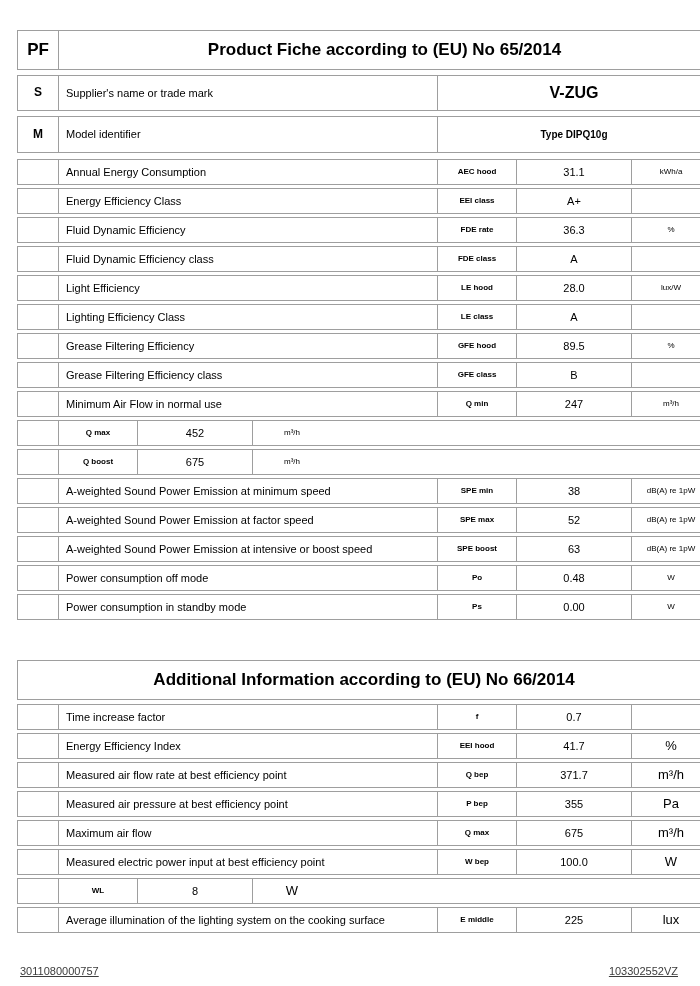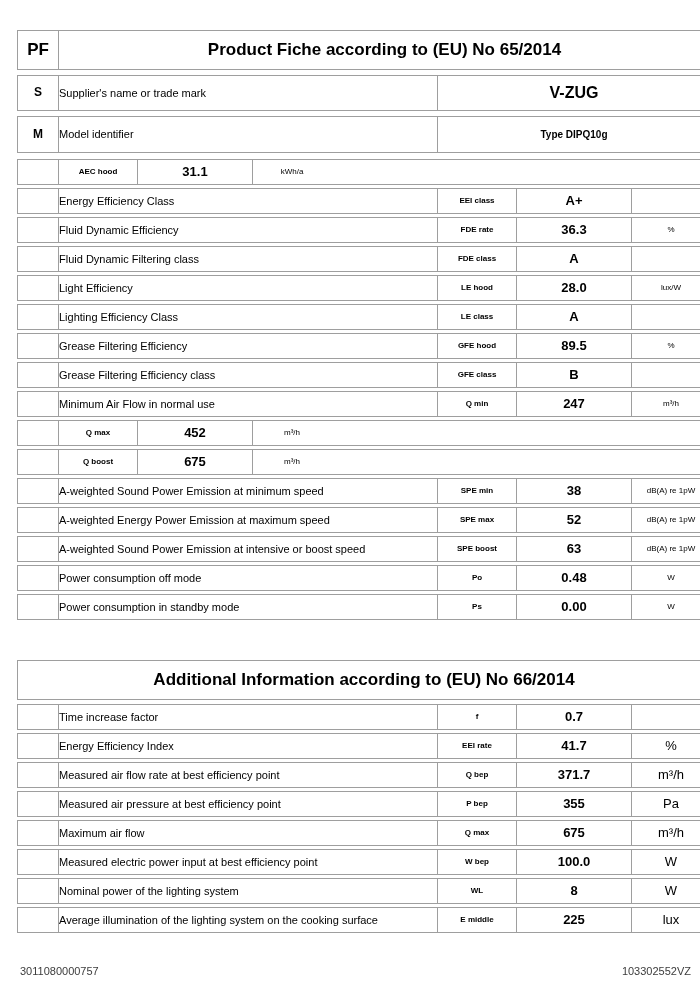--- a/index.html
+++ b/index.html
@@ -25,23 +25,23 @@
   }
   .cell {
     display:flex; align-items:center; justify-content:center;
     border-left:1px solid #9e9e9e;
     text-align:center;
     line-height:1.15;
   }
   .cell:first-child { border-left:none; }
 
   .c-letter { width:40px; flex:0 0 40px; font-weight:bold; font-size:12px; }
-  .c-desc   { flex:1 1 auto; justify-content:flex-start; text-align:left; font-size:11px; }
+  .c-desc   { flex:1 1 auto; justify-content:flex-start; text-align:left; padding-left:7px; font-size:11px; }
   .c-symbol { width:79px; flex:0 0 79px; font-size:8px; font-weight:bold; }
-  .c-value  { width:115px; flex:0 0 115px; font-size:13px; font-weight:bold;text-align:right; }
+  .c-value  { width:115px; flex:0 0 115px; font-size:11px; font-weight:normal;text-align:right; }
   .c-unit   { width:79px; flex:0 0 79px; font-size:8px; }
   .c-span   { width:273px; flex:0 0 273px; font-weight:bold; }
 
   .row-header { height:40px; margin-bottom:5px; }
   .row-header .c-letter { font-size:17px; }
   .row-header .c-title { flex:1 1 auto; font-size:17px; font-weight:bold; }
 
   .row-supplier { height:36px; margin-bottom:5px; }
   .row-supplier .c-span { font-size:16px; }
 
@@ -52,23 +52,24 @@
 
   .row-title2 { height:40px; margin-bottom:4px; }
   .row-title2 .c-title { flex:1 1 auto; font-size:17px; font-weight:bold; border-left:none; }
 
   .tbl-additional .c-unit { font-size:13px; }
 
   .footer {
     margin-top:32px;
     width:700px;
     display:flex; justify-content:space-between;
-    padding:0 9px 0 20px;
+    padding:0 22px 0 20px;
     font-size:11px;
     color:#3c3c3c;
+    text-decoration:underline;
   }
 </style>
 </head>
 <body>
 
 <div class="page">
 
   <div class="tbl tbl-fiche">
 
     <div class="trow row-header">
@@ -84,20 +85,21 @@
 
     <div class="trow row-model">
       <div class="cell c-letter">M</div>
       <div class="cell c-desc">Model identifier</div>
       <div class="cell c-span">Type DIPQ10g</div>
     </div>
 
     <div id="fiche-rows">
   <div class="trow row-data">
     <div class="cell c-letter"></div>
+    <div class="cell c-desc">Annual Energy Consumption</div>
     <div class="cell c-symbol">AEC hood</div>
     <div class="cell c-value">31.1</div>
     <div class="cell c-unit">kWh/a</div>
   </div>
 
   <div class="trow row-data">
     <div class="cell c-letter"></div>
     <div class="cell c-desc">Energy Efficiency Class</div>
     <div class="cell c-symbol">EEI class</div>
     <div class="cell c-value">A+</div>
@@ -107,21 +109,21 @@
   <div class="trow row-data">
     <div class="cell c-letter"></div>
     <div class="cell c-desc">Fluid Dynamic Efficiency</div>
     <div class="cell c-symbol">FDE rate</div>
     <div class="cell c-value">36.3</div>
     <div class="cell c-unit">%</div>
   </div>
 
   <div class="trow row-data">
     <div class="cell c-letter"></div>
-    <div class="cell c-desc">Fluid Dynamic Filtering class</div>
+    <div class="cell c-desc">Fluid Dynamic Efficiency class</div>
     <div class="cell c-symbol">FDE class</div>
     <div class="cell c-value">A</div>
     <div class="cell c-unit"></div>
   </div>
 
   <div class="trow row-data">
     <div class="cell c-letter"></div>
     <div class="cell c-desc">Light Efficiency</div>
     <div class="cell c-symbol">LE hood</div>
     <div class="cell c-value">28.0</div>
@@ -177,21 +179,21 @@
   <div class="trow row-data">
     <div class="cell c-letter"></div>
     <div class="cell c-desc">A-weighted Sound Power Emission at minimum speed</div>
     <div class="cell c-symbol">SPE min</div>
     <div class="cell c-value">38</div>
     <div class="cell c-unit">dB(A) re 1pW</div>
   </div>
 
   <div class="trow row-data">
     <div class="cell c-letter"></div>
-    <div class="cell c-desc">A-weighted Energy Power Emission at maximum speed</div>
+    <div class="cell c-desc">A-weighted Sound Power Emission at factor speed</div>
     <div class="cell c-symbol">SPE max</div>
     <div class="cell c-value">52</div>
     <div class="cell c-unit">dB(A) re 1pW</div>
   </div>
 
   <div class="trow row-data">
     <div class="cell c-letter"></div>
     <div class="cell c-desc">A-weighted Sound Power Emission at intensive or boost speed</div>
     <div class="cell c-symbol">SPE boost</div>
     <div class="cell c-value">63</div>
@@ -225,21 +227,21 @@
     <div class="cell c-letter"></div>
     <div class="cell c-desc">Time increase factor</div>
     <div class="cell c-symbol">f</div>
     <div class="cell c-value">0.7</div>
     <div class="cell c-unit"></div>
   </div>
 
   <div class="trow row-data">
     <div class="cell c-letter"></div>
     <div class="cell c-desc">Energy Efficiency Index</div>
-    <div class="cell c-symbol">EEI rate</div>
+    <div class="cell c-symbol">EEI hood</div>
     <div class="cell c-value">41.7</div>
     <div class="cell c-unit">%</div>
   </div>
 
   <div class="trow row-data">
     <div class="cell c-letter"></div>
     <div class="cell c-desc">Measured air flow rate at best efficiency point</div>
     <div class="cell c-symbol">Q bep</div>
     <div class="cell c-value">371.7</div>
     <div class="cell c-unit">m³/h</div>
@@ -264,21 +266,20 @@
   <div class="trow row-data">
     <div class="cell c-letter"></div>
     <div class="cell c-desc">Measured electric power input at best efficiency point</div>
     <div class="cell c-symbol">W bep</div>
     <div class="cell c-value">100.0</div>
     <div class="cell c-unit">W</div>
   </div>
 
   <div class="trow row-data">
     <div class="cell c-letter"></div>
-    <div class="cell c-desc">Nominal power of the lighting system</div>
     <div class="cell c-symbol">WL</div>
     <div class="cell c-value">8</div>
     <div class="cell c-unit">W</div>
   </div>
 
   <div class="trow row-data">
     <div class="cell c-letter"></div>
     <div class="cell c-desc">Average illumination of the lighting system on the cooking surface</div>
     <div class="cell c-symbol">E middle</div>
     <div class="cell c-value">225</div>

